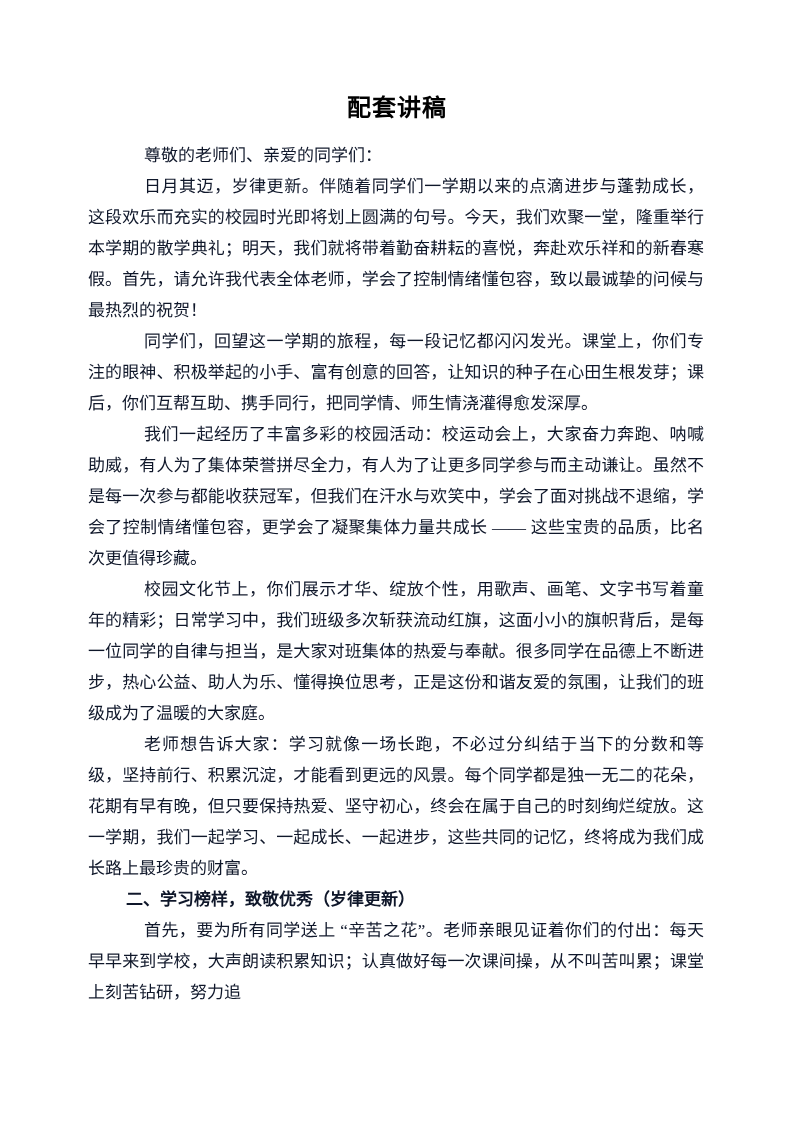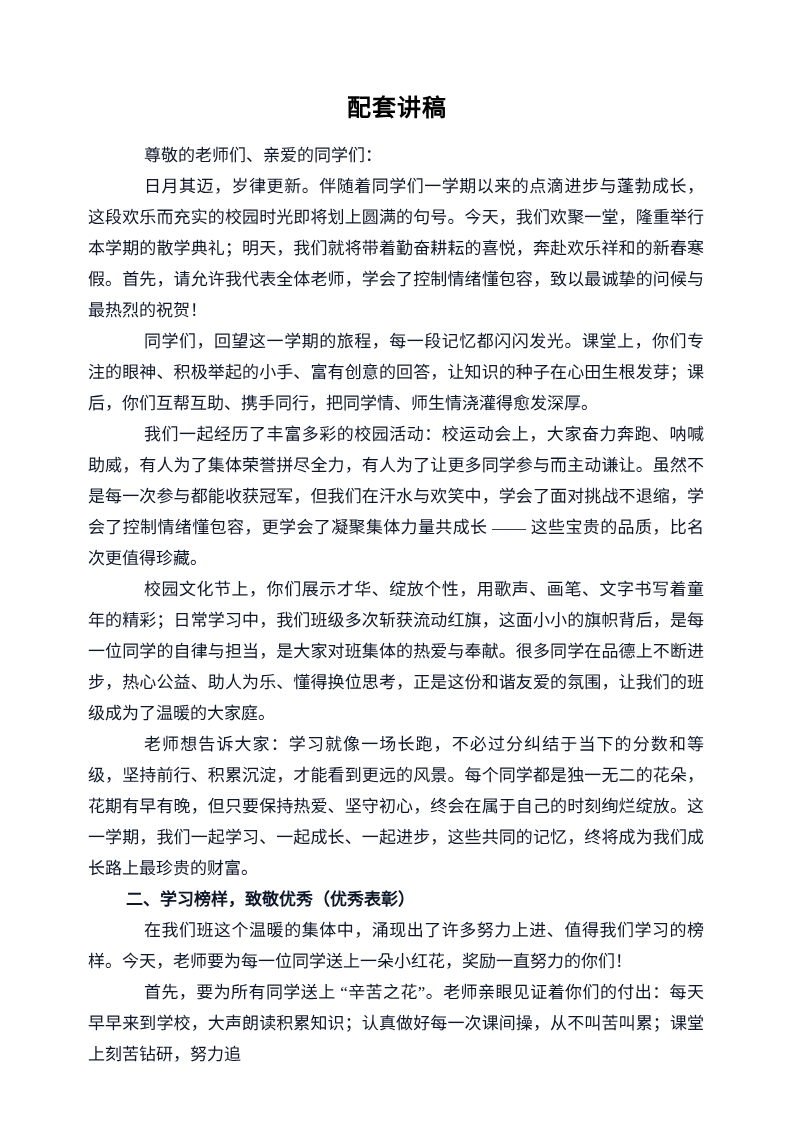--- a/index.html
+++ b/index.html
@@ -50,17 +50,16 @@
 
 <div class="page">
   <h1 class="doc-title">配套讲稿</h1>
   <div class="doc-body" id="doc-body">
       <p class="body">尊敬的老师们、亲爱的同学们：</p>
       <p class="body">日月其迈，岁律更新。伴随着同学们一学期以来的点滴进步与蓬勃成长，这段欢乐而充实的校园时光即将划上圆满的句号。今天，我们欢聚一堂，隆重举行本学期的散学典礼；明天，我们就将带着勤奋耕耘的喜悦，奔赴欢乐祥和的新春寒假。首先，请允许我代表全体老师，学会了控制情绪懂包容，致以最诚挚的问候与最热烈的祝贺！</p>
       <p class="body">同学们，回望这一学期的旅程，每一段记忆都闪闪发光。课堂上，你们专注的眼神、积极举起的小手、富有创意的回答，让知识的种子在心田生根发芽；课后，你们互帮互助、携手同行，把同学情、师生情浇灌得愈发深厚。</p>
       <p class="body">我们一起经历了丰富多彩的校园活动：校运动会上，大家奋力奔跑、呐喊助威，有人为了集体荣誉拼尽全力，有人为了让更多同学参与而主动谦让。虽然不是每一次参与都能收获冠军，但我们在汗水与欢笑中，学会了面对挑战不退缩，学会了控制情绪懂包容，更学会了凝聚集体力量共成长 —— 这些宝贵的品质，比名次更值得珍藏。</p>
       <p class="body">校园文化节上，你们展示才华、绽放个性，用歌声、画笔、文字书写着童年的精彩；日常学习中，我们班级多次斩获流动红旗，这面小小的旗帜背后，是每一位同学的自律与担当，是大家对班集体的热爱与奉献。很多同学在品德上不断进步，热心公益、助人为乐、懂得换位思考，正是这份和谐友爱的氛围，让我们的班级成为了温暖的大家庭。</p>
       <p class="body">老师想告诉大家：学习就像一场长跑，不必过分纠结于当下的分数和等级，坚持前行、积累沉淀，才能看到更远的风景。每个同学都是独一无二的花朵，花期有早有晚，但只要保持热爱、坚守初心，终会在属于自己的时刻绚烂绽放。这一学期，我们一起学习、一起成长、一起进步，这些共同的记忆，终将成为我们成长路上最珍贵的财富。</p>
-      <p class="heading">二、学习榜样，致敬优秀（优秀表彰）</p>
-      <p class="body">在我们班这个温暖的集体中，涌现出了许多努力上进、值得我们学习的榜样。今天，老师要为每一位同学送上一朵小红花，奖励一直努力的你们！</p>
+      <p class="heading">二、学习榜样，致敬优秀（岁律更新）</p>
       <p class="body">首先，要为所有同学送上 “辛苦之花”。老师亲眼见证着你们的付出：每天早早来到学校，大声朗读积累知识；认真做好每一次课间操，从不叫苦叫累；课堂上刻苦钻研，努力追</p>
     </div>
 </div>
 
 </body></html>

